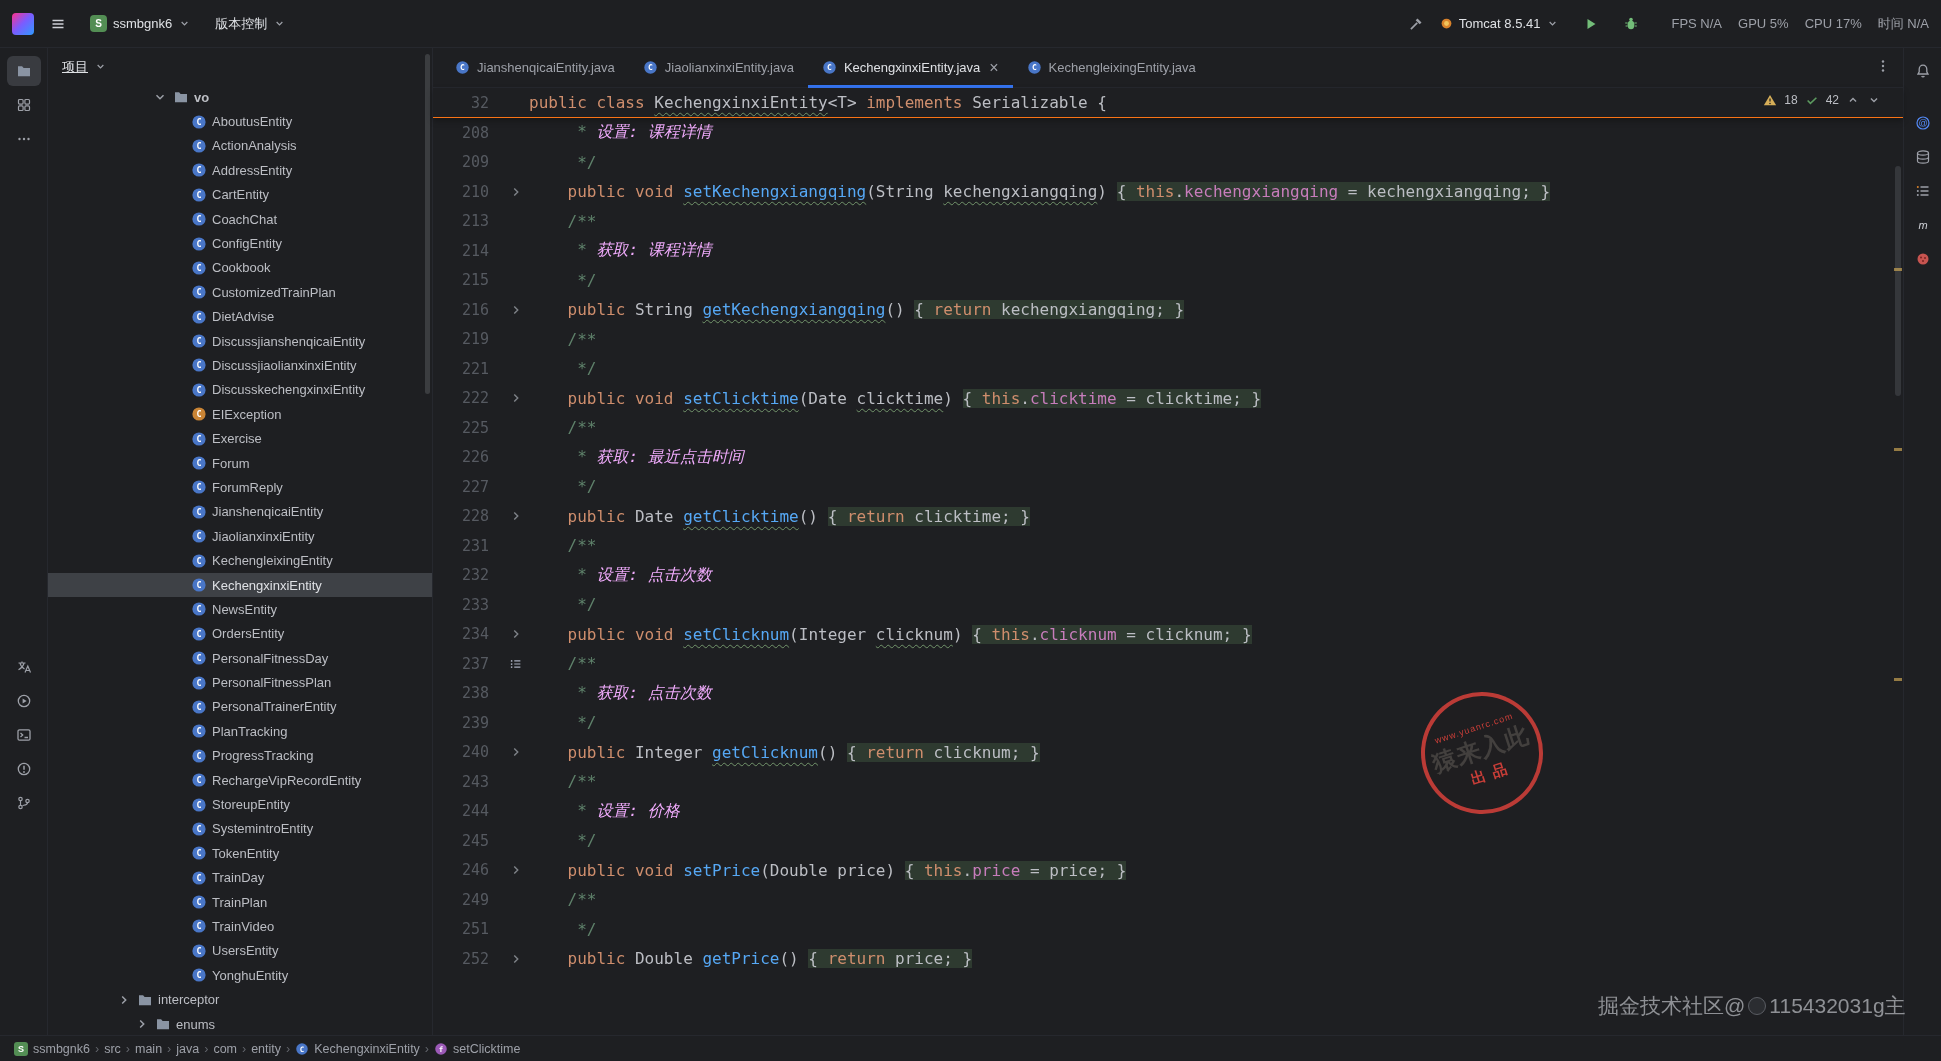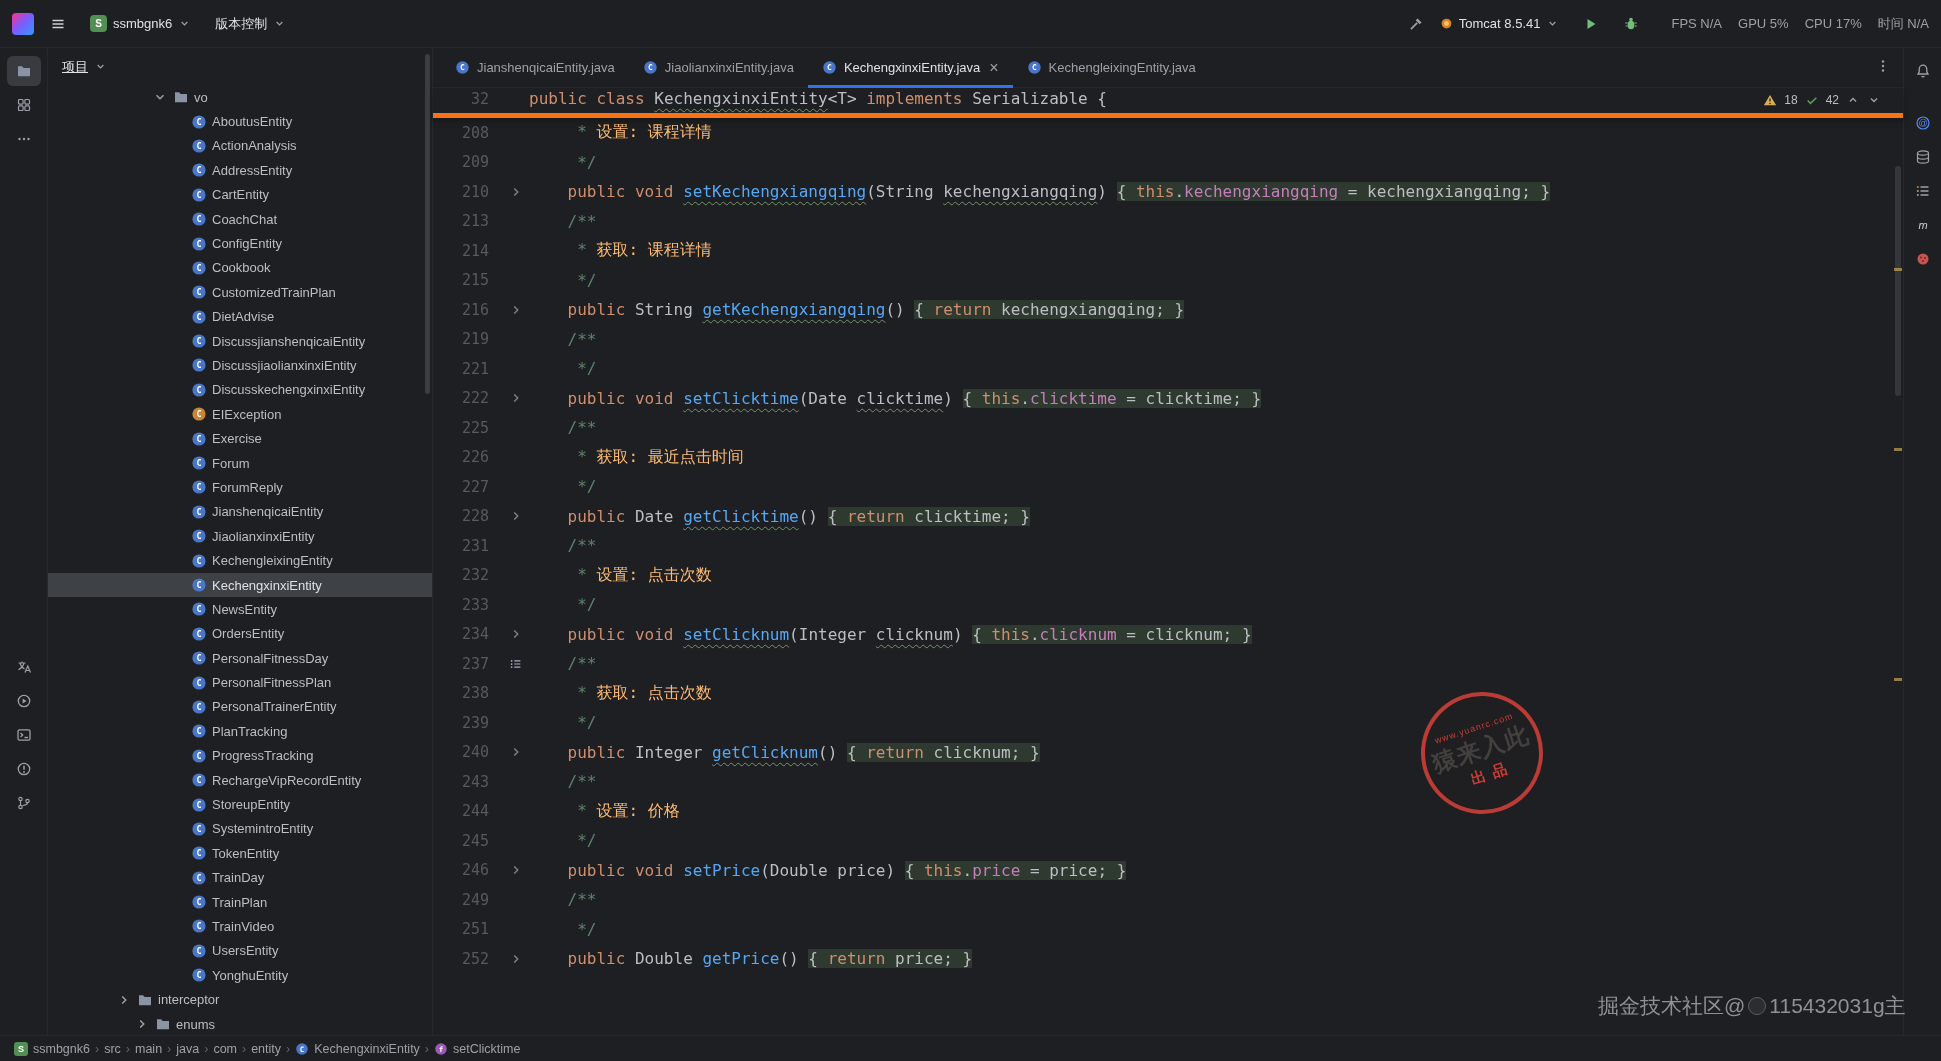--- a/index.html
+++ b/index.html
@@ -49,36 +49,36 @@
   .editor{flex:1;display:flex;flex-direction:column;min-width:0;position:relative;background:#1E1F22;}
   .tabbar{height:40px;display:flex;align-items:stretch;border-bottom:1px solid #26282E;padding-left:8px;}
   .tab{display:flex;align-items:center;gap:7px;padding:0 14px;font-size:13px;color:#9DA0A8;
        position:relative;border:none;background:none;font-family:inherit;cursor:default;}
   .tab .icn{width:15px;height:15px;}
   .tab.active{color:#DFE1E5;}
   .tab.active::after{content:"";position:absolute;left:0;right:0;bottom:-1px;height:3px;background:#3574F0;}
   .tab-close{color:#9DA0A8;font-size:16px;line-height:1;margin-left:2px;}
   .tab-kebab{margin-left:auto;align-self:center;margin-right:12px;background:none;border:none;}
 
-  .sticky{height:30px;display:flex;align-items:flex-end;border-bottom:5px solid #f97316;position:relative;
+  .sticky{height:30px;display:flex;align-items:flex-start;border-bottom:1px solid #f97316;position:relative;
           box-shadow:0 3px 6px rgba(0,0,0,.28);z-index:3;}
   .codearea{flex:1;position:relative;overflow:hidden;}
   .line{height:29.5px;display:flex;align-items:center;font-family:"DejaVu Sans Mono",monospace;font-size:16px;}
   .sticky .line{height:29px;width:100%;}
   .lnum{width:70px;text-align:right;padding-right:14px;color:#565A61;font-size:15px;flex:none;
         font-family:"DejaVu Sans Mono",monospace;}
   .gut{width:26px;flex:none;display:flex;align-items:center;justify-content:center;}
   .gut .icn{width:14px;height:14px;}
   .lcode{white-space:pre;}
   .tok.k{color:#CF8E6D;}
   .tok.d{color:#BCBEC4;}
   .tok.m{color:#56A8F5;}
   .tok.f{color:#C77DBB;}
   .tok.c{color:#5F826B;}
-  .tok.ci{color:#fdba74;}
+  .tok.ci{color:#f0abfc;font-style:italic;}
   .wavy{text-decoration:underline wavy rgba(122,158,113,.9);text-underline-offset:4px;
         text-decoration-thickness:1px;text-decoration-skip-ink:none;}
   .fold{background:#2E3A30;}
 
   .inspections{position:absolute;right:16px;top:3px;display:flex;align-items:center;gap:7px;
                font-size:12px;color:#BCBEC4;font-family:"Liberation Sans",sans-serif;padding:2px 6px;}
   .inspections .icn{width:14px;height:14px;}
   .ed-scrollbar{position:absolute;right:2px;top:48px;width:6px;height:230px;background:#53555A;
                 border-radius:3px;opacity:.45;}
   .stripe-mark{position:absolute;right:1px;width:8px;height:3px;background:#D6AE58;opacity:.65;}
@@ -278,21 +278,21 @@
     <aside class="panel">
       <div class="panel-header">
         <span>项目</span>
         <span class="icn s12">
             <svg viewBox="0 0 16 16">
               <path d="M4.5 6.2L8 9.7l3.5-3.5" fill="none" stroke="#9DA0A8" stroke-width="1.5"></path>
             </svg>
           </span>
       </div>
       <div class="tree">
-          <div class="tree-row" style="padding-left: 104px;">
+          <div class="tree-row" style="padding-left: 104px; font-weight: bold;">
             <span class="icn">
               <svg viewBox="0 0 16 16">
                 <path d="M4.5 6.2L8 9.7l3.5-3.5" fill="none" stroke="#9DA0A8" stroke-width="1.5"></path>
               </svg>
             </span>
             <span class="icn">
               <svg viewBox="0 0 16 16">
                 <path d="M2 3.2h4.1l1.5 1.8H14v8.2H2z" fill="#8A94A3"></path>
               </svg>
             </span>

